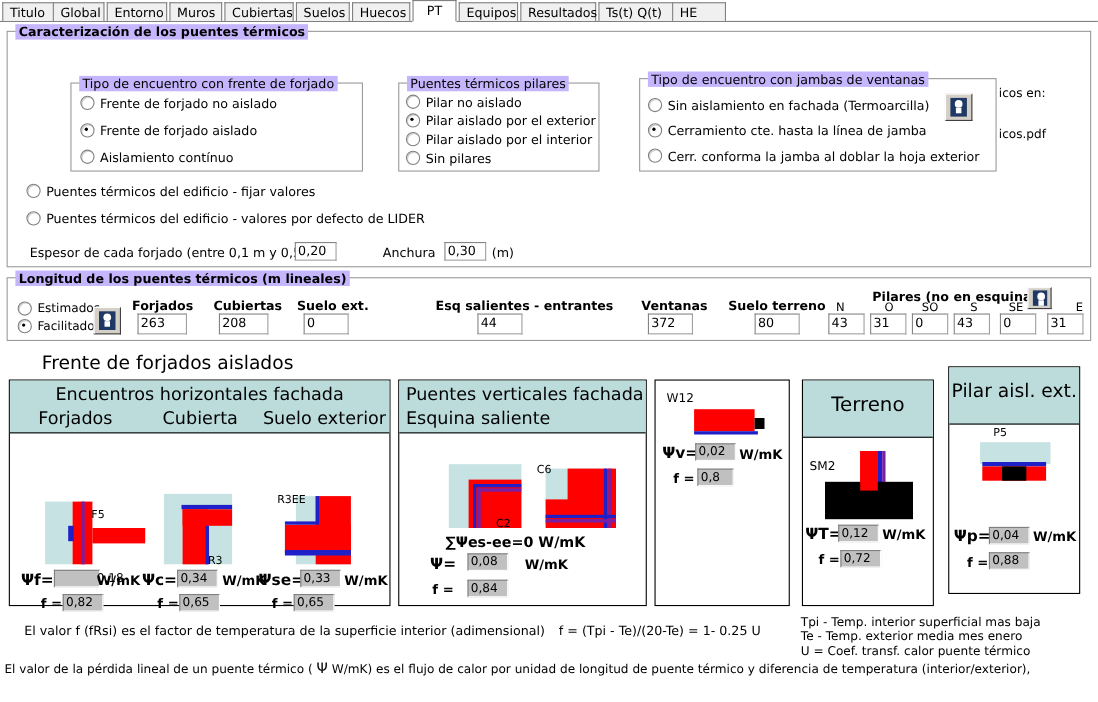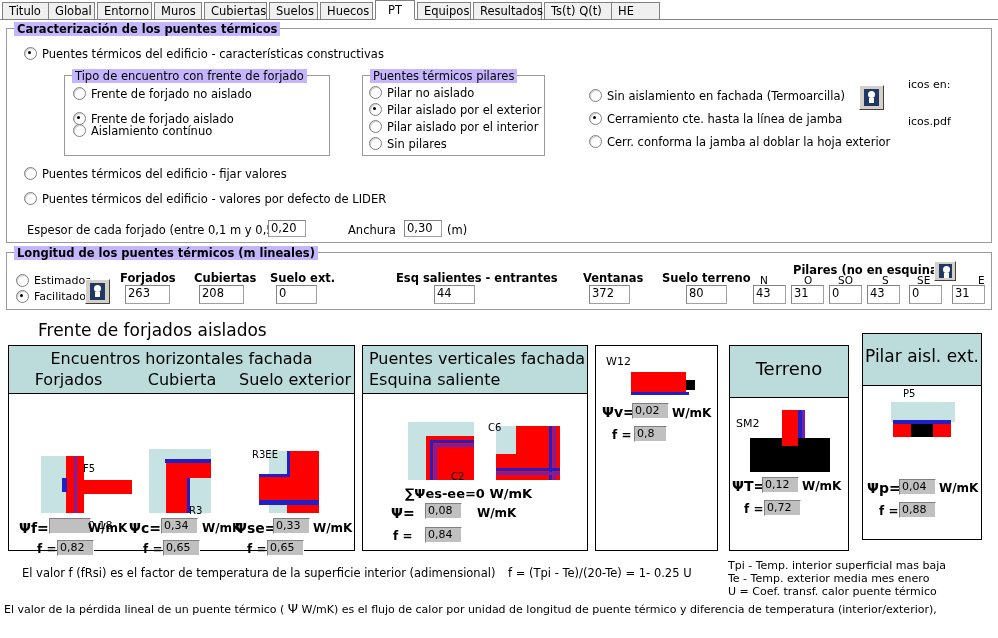--- a/index.html
+++ b/index.html
@@ -126,45 +126,41 @@
     <div class="tab" style="left:417px;width:54px;">Equipos</div>
     <div class="tab" style="left:473px;width:69px;">Resultados</div>
     <div class="tab" style="left:544px;width:80px;">Ts(t) Q(t)</div>
     <div class="tab" style="left:611px;width:49px;">HE</div>
   </div>
 
   <div class="gbox" style="left:6px;top:28px;width:986px;height:215px;">
     <div class="legend bold">Caracterización de los puentes térmicos</div>
   </div>
 
-  <div class="radio" style="left:24px;top:47px;">
-    <span class="rdot on"></span>
-    <span class="lbl">Puentes térmicos del edificio - características constructivas</span>
-  </div>
   <div class="radio" style="left:24px;top:167px;">
     <span class="rdot"></span>
     <span class="lbl">Puentes térmicos del edificio - fijar valores</span>
   </div>
   <div class="radio" style="left:24px;top:192px;">
     <span class="rdot"></span>
     <span class="lbl">Puentes térmicos del edificio - valores por defecto de LIDER</span>
   </div>
 
   <div class="gbox" style="left:64px;top:75px;width:266px;height:81px;">
     <div class="legend">Tipo de encuentro con frente de forjado</div>
   </div>
   <div class="radio" style="left:73px;top:87px;">
     <span class="rdot"></span>
     <span class="lbl">Frente de forjado no aislado</span>
   </div>
   <div class="radio" style="left:73px;top:112px;">
     <span class="rdot on"></span>
     <span class="lbl">Frente de forjado aislado</span>
   </div>
-  <div class="radio" style="left:73px;top:124px;text-align:right;">
+  <div class="radio" style="left:73px;top:136px;text-align:right;">
     <span class="rdot"></span>
     <span class="lbl">Aislamiento contínuo</span>
   </div>
 
   <div class="gbox" style="left:362px;top:75px;width:183px;height:81px;">
     <div class="legend">Puentes térmicos pilares</div>
   </div>
   <div class="radio" style="left:369px;top:86px;">
     <span class="rdot"></span>
     <span class="lbl">Pilar no aislado</span>
@@ -175,20 +171,23 @@
   </div>
   <div class="radio" style="left:369px;top:120px;">
     <span class="rdot"></span>
     <span class="lbl">Pilar aislado por el interior</span>
   </div>
   <div class="radio" style="left:369px;top:137px;">
     <span class="rdot"></span>
     <span class="lbl">Sin pilares</span>
   </div>
 
+  <div class="gbox" style="left:581px;top:71px;width:325px;height:85px;">
+    <div class="legend">Tipo de encuentro con jambas de ventanas</div>
+  </div>
   <div class="radio" style="left:589px;top:89px;">
     <span class="rdot"></span>
     <span class="lbl">Sin aislamiento en fachada (Termoarcilla)</span>
   </div>
   <div class="radio" style="left:589px;top:112px;">
     <span class="rdot on"></span>
     <span class="lbl">Cerramiento cte. hasta la línea de jamba</span>
   </div>
   <div class="radio" style="left:589px;top:135px;">
     <span class="rdot"></span>

